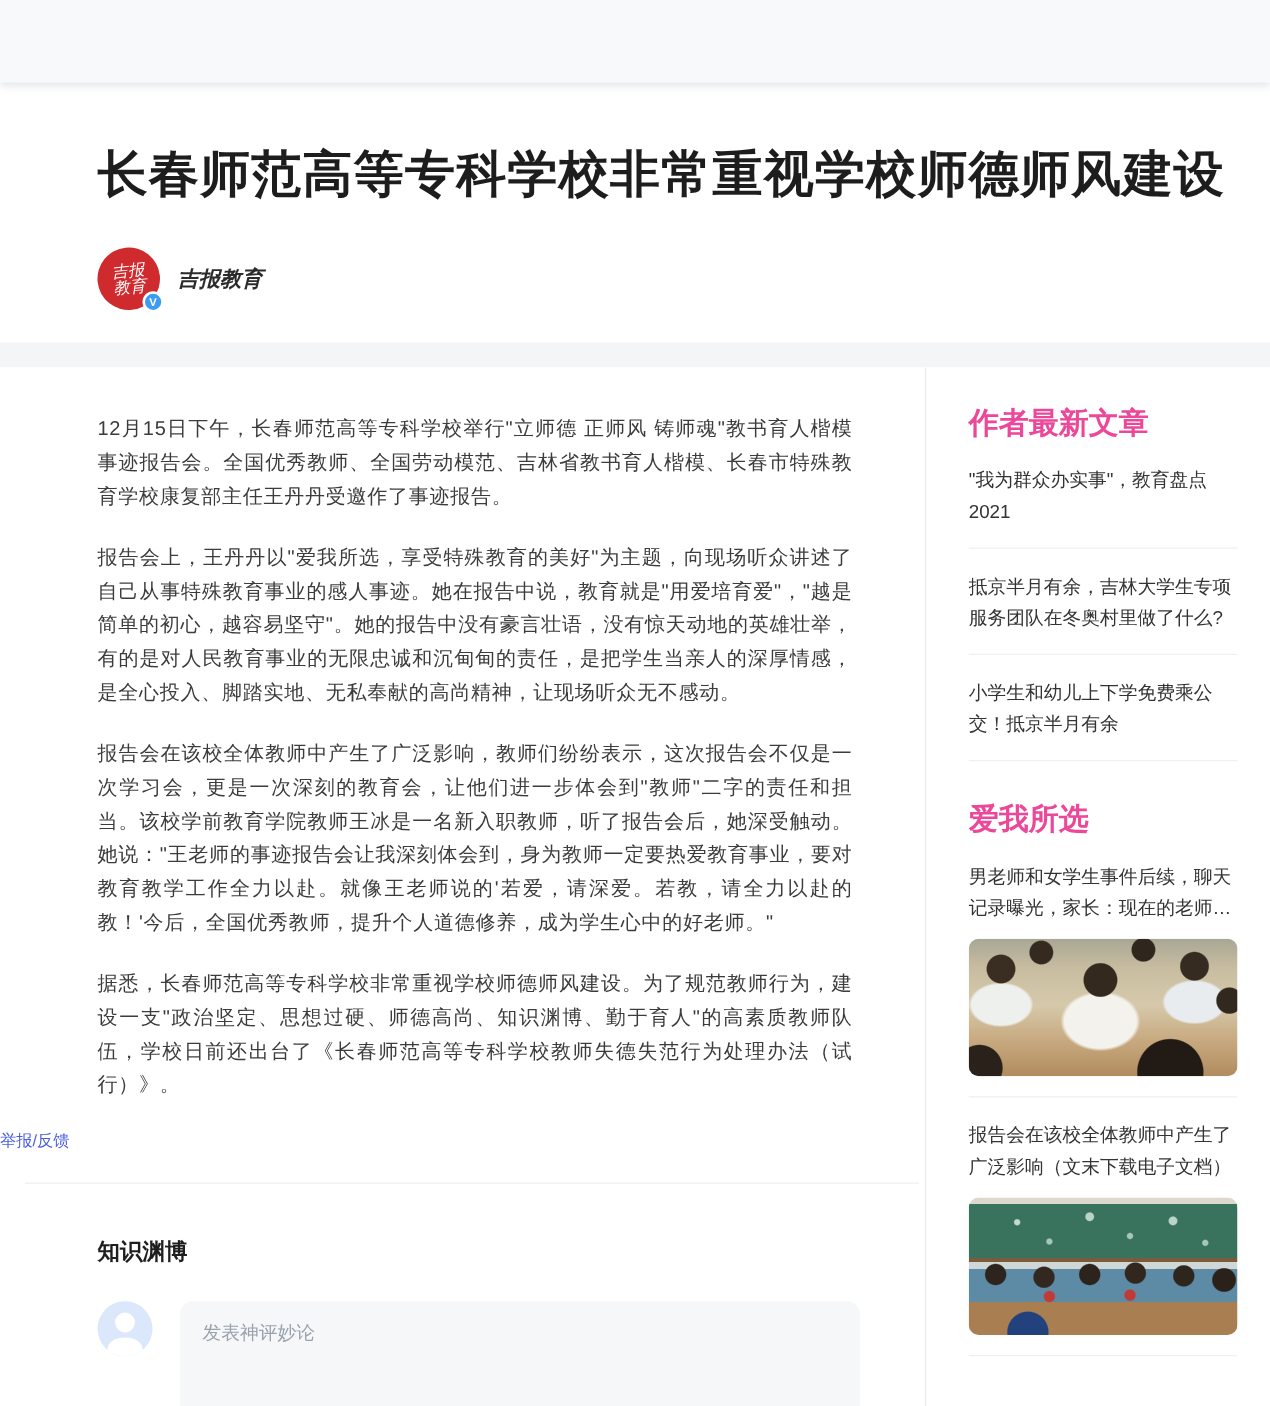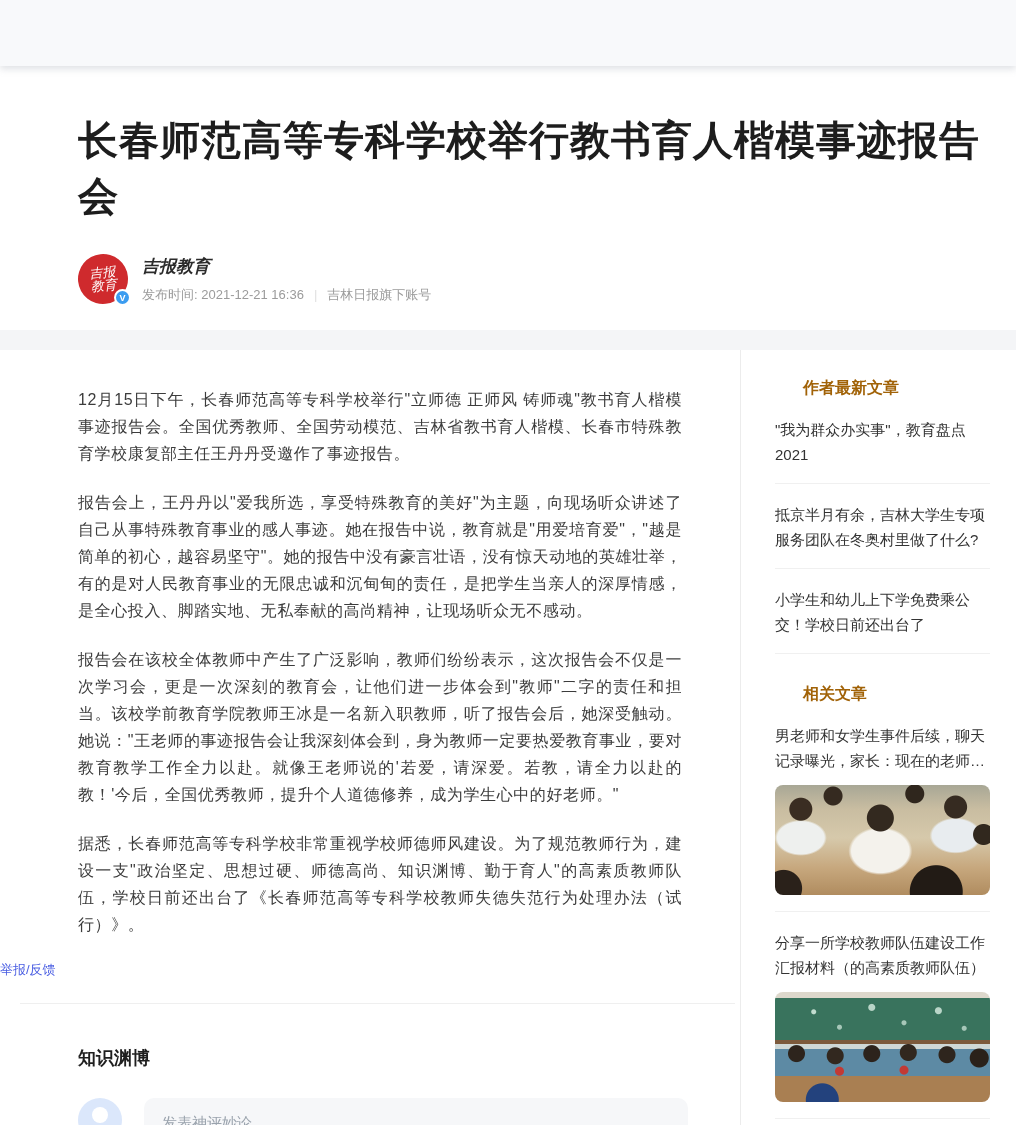--- a/index.html
+++ b/index.html
@@ -50,21 +50,21 @@
   .c-avatar::after { content:""; position:absolute; left:8px; top:29px; width:28px; height:18px;
     border-radius:50% 50% 0 0; background:#fff; }
   .comment-box { flex:1; margin-left:22px; background:#f6f7f9; border-radius:10px; height:100px; }
   .comment-box textarea { width:100%; height:100%; background:transparent; border:none; resize:none;
     outline:none; padding:16px 18px; font-size:15px; color:#333;
     font-family:"Liberation Sans","DejaVu Sans",sans-serif; }
   .comment-box textarea::placeholder { color:#9aa3ad; }
 
   
   .sidebar { flex:1; padding:28px 26px 0 34px; }
-  .side-heading { font-size:16px; font-weight:700; color:#a16207;margin-left:28px; }
+  .side-heading { font-size:24px; font-weight:700; color:#ec4899; }
   .side-heading.related { margin-top:30px; }
   .side-item { padding:18px 0 16px; border-bottom:1px solid #f0f0f0; cursor:pointer; }
   .side-item-title { font-size:15px; line-height:25px; color:#333; }
   .photo { width:100%; height:110px; border-radius:8px; margin-top:12px; }
   .photo-classroom { background:
     radial-gradient(circle at 49% 30%, #33291f 0 13px, transparent 14px),
     radial-gradient(circle at 12% 22%, #3a2d22 0 11px, transparent 12px),
     radial-gradient(circle at 27% 10%, #352a20 0 9px, transparent 10px),
     radial-gradient(circle at 65% 8%,  #2f261d 0 9px, transparent 10px),
     radial-gradient(circle at 84% 20%, #362b21 0 11px, transparent 12px),
@@ -93,36 +93,31 @@
     radial-gradient(circle at 22% 98%, #23427d 0 16px, transparent 17px),
     linear-gradient(180deg, #ddd8cc 0 5%, #39735d 5% 44%, #7c5a3c 44% 47%, #cfd8d6 47% 52%,
       #5d8aa4 52% 76%, #a97f52 76% 100%); }
 </style>
 </head>
 <body>
 
 <div class="topbar"></div>
 
 <div class="header-card">
-  <h1 class="page-title">长春师范高等专科学校举行教书育人楷模事迹报告会</h1>
+  <h1 class="page-title">长春师范高等专科学校非常重视学校师德师风建设</h1>
   <div class="author-row">
     <div class="avatar-wrap">
       <div class="avatar-red">
         <span>吉报</span>
         <span>教育</span>
       </div>
       <div class="v-badge">V</div>
     </div>
     <div class="author-info">
       <div class="author-name">吉报教育</div>
-      <div class="author-meta">
-        <span>发布时间: 2021-12-21 16:36</span>
-        <span class="meta-sep">|</span>
-        <span>吉林日报旗下账号</span>
-      </div>
     </div>
   </div>
 </div>
 
 <div class="section-gap"></div>
 
 <div class="content">
 
   <div class="main-col">
     <div class="article-body">
@@ -151,29 +146,29 @@
   <div class="sidebar">
     <div class="side-heading">作者最新文章</div>
 
     <div class="side-item">
       <div class="side-item-title">"我为群众办实事"，教育盘点2021</div>
     </div>
     <div class="side-item">
       <div class="side-item-title">抵京半月有余，吉林大学生专项服务团队在冬奥村里做了什么?</div>
     </div>
     <div class="side-item">
-      <div class="side-item-title">小学生和幼儿上下学免费乘公交！学校日前还出台了</div>
+      <div class="side-item-title">小学生和幼儿上下学免费乘公交！抵京半月有余</div>
     </div>
 
-    <div class="side-heading related">相关文章</div>
+    <div class="side-heading related">爱我所选</div>
 
     <div class="side-item">
       <div class="side-item-title">男老师和女学生事件后续，聊天记录曝光，家长：现在的老师…</div>
       <div class="photo photo-classroom"></div>
     </div>
     <div class="side-item">
-      <div class="side-item-title">分享一所学校教师队伍建设工作汇报材料（的高素质教师队伍）</div>
+      <div class="side-item-title">报告会在该校全体教师中产生了广泛影响（文末下载电子文档）</div>
       <div class="photo photo-blackboard"></div>
     </div>
 
   </div>
 
 </div>
 
 </body></html>

